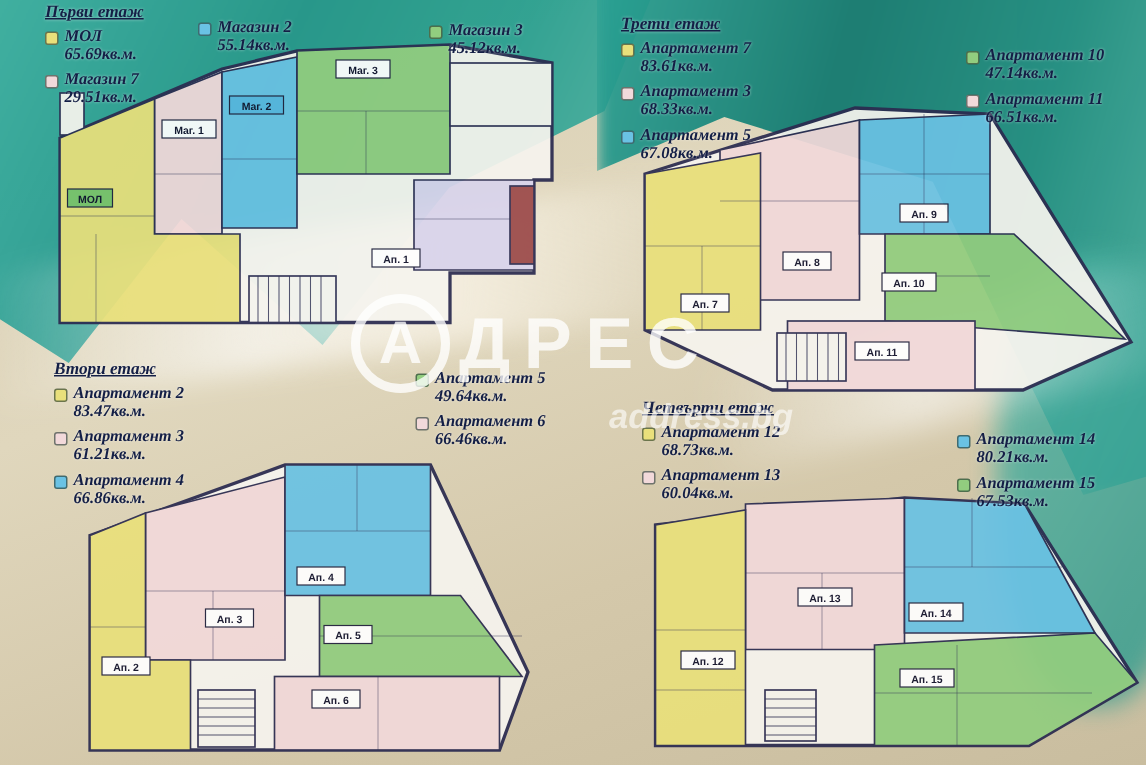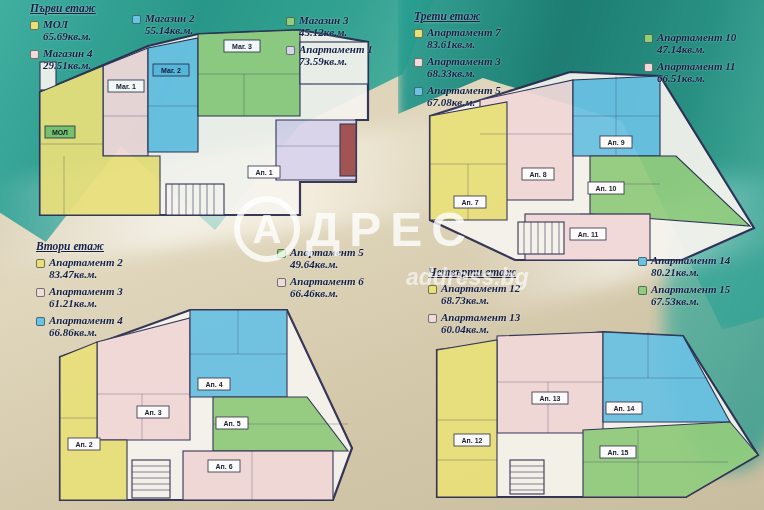--- a/index.html
+++ b/index.html
@@ -198,21 +198,21 @@
     <div class="lg-item">
       <span class="bullet" style="background: rgb(233, 224, 123);"></span>
       <span>
           <div>МОЛ</div>
       <div>65.69кв.м.</div>
         </span>
     </div>
     <div class="lg-item">
       <span class="bullet" style="background: rgb(242, 217, 218);"></span>
       <span>
-          <div>Магазин 4</div>
+          <div>Магазин 7</div>
       <div>29.51кв.м.</div>
         </span>
     </div>
   </div>
   <div class="legend" style="left:132px;top:13px">
     <div class="lg-item">
       <span class="bullet" style="background: rgb(106, 194, 228);"></span>
       <span>
           <div>Магазин 2</div>
       <div>55.14кв.м.</div>
@@ -220,27 +220,20 @@
     </div>
   </div>
   <div class="legend" style="left:286px;top:15px">
     <div class="lg-item">
       <span class="bullet" style="background: rgb(146, 205, 127);"></span>
       <span>
           <div>Магазин 3</div>
       <div>45.12кв.м.</div>
         </span>
     </div>
-    <div class="lg-item">
-      <span class="bullet" style="background: rgb(217, 212, 236);"></span>
-      <span>
-          <div>Апартамент 1</div>
-      <div>73.59кв.м.</div>
-        </span>
-    </div>
   </div>
 
   <div class="legend" style="left:414px;top:10px">
     <div class="lg-title">Трети етаж</div>
     <div class="lg-item">
       <span class="bullet" style="background: rgb(233, 224, 123);"></span>
       <span>
           <div>Апартамент 7</div>
       <div>83.61кв.м.</div>
         </span>
@@ -328,21 +321,21 @@
         </span>
     </div>
     <div class="lg-item">
       <span class="bullet" style="background: rgb(242, 217, 218);"></span>
       <span>
           <div>Апартамент 13</div>
       <div>60.04кв.м.</div>
         </span>
     </div>
   </div>
-  <div class="legend" style="left:638px;top:255px">
+  <div class="legend" style="left:638px;top:288px">
     <div class="lg-item">
       <span class="bullet" style="background: rgb(106, 194, 228);"></span>
       <span>
           <div>Апартамент 14</div>
       <div>80.21кв.м.</div>
         </span>
     </div>
     <div class="lg-item">
       <span class="bullet" style="background: rgb(146, 205, 127);"></span>
       <span>

